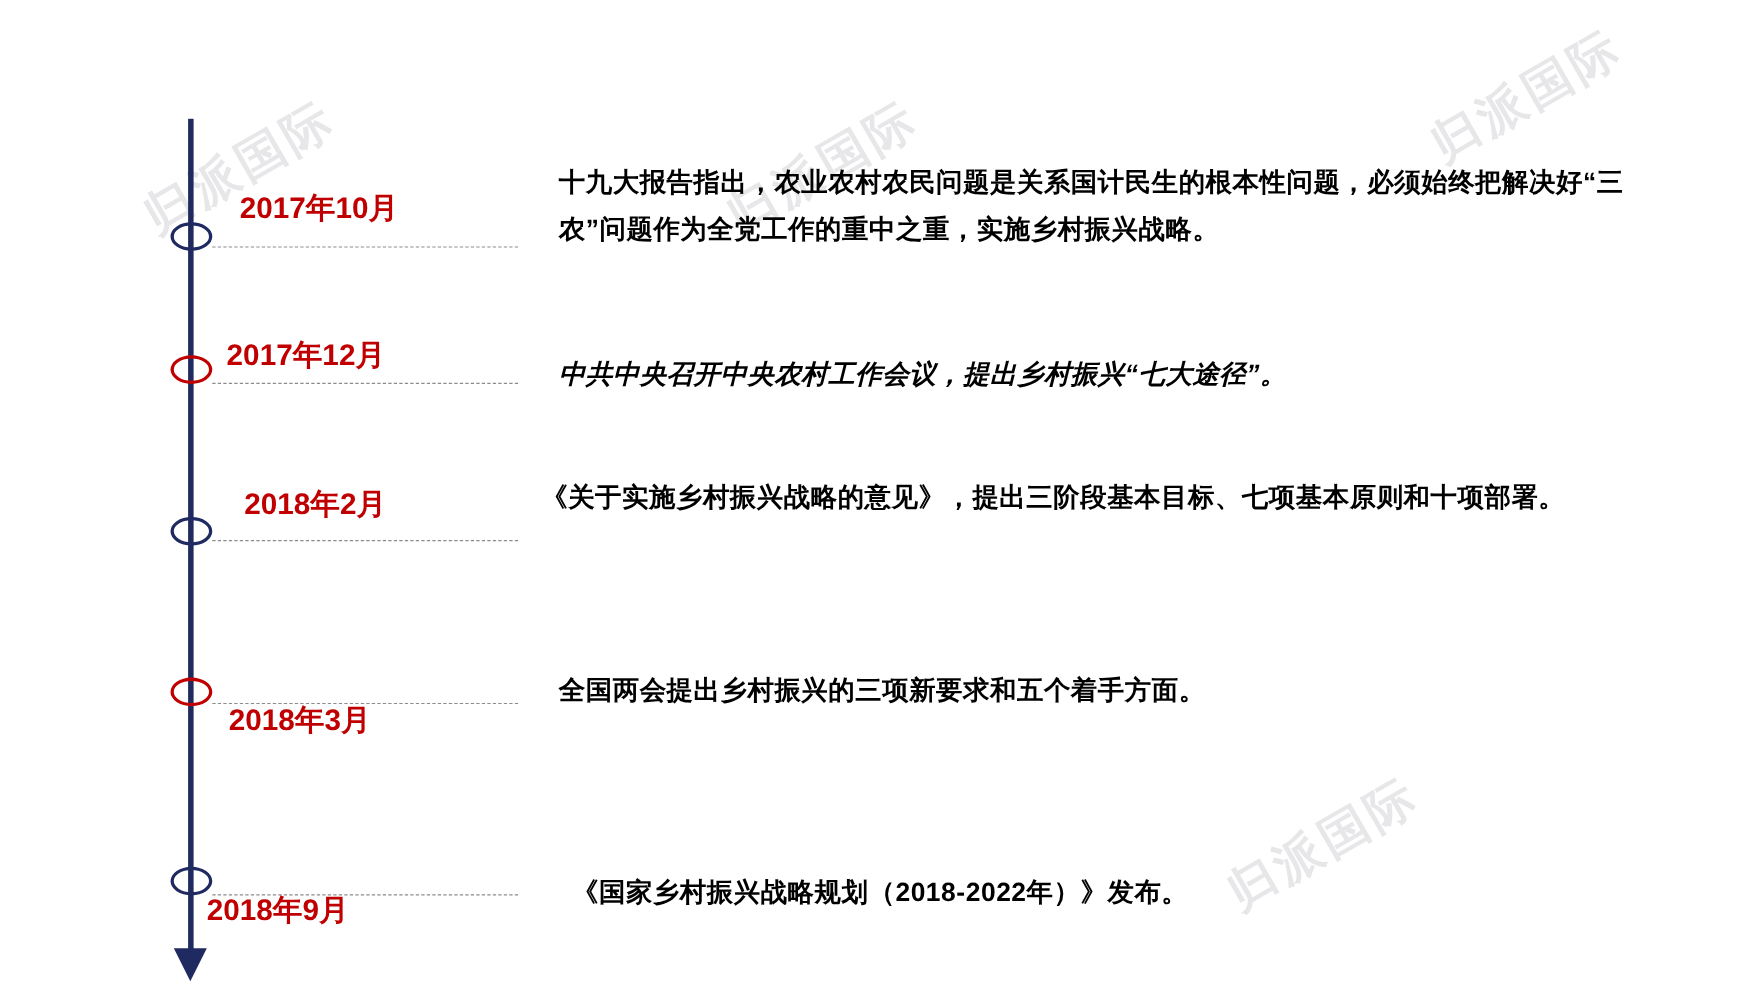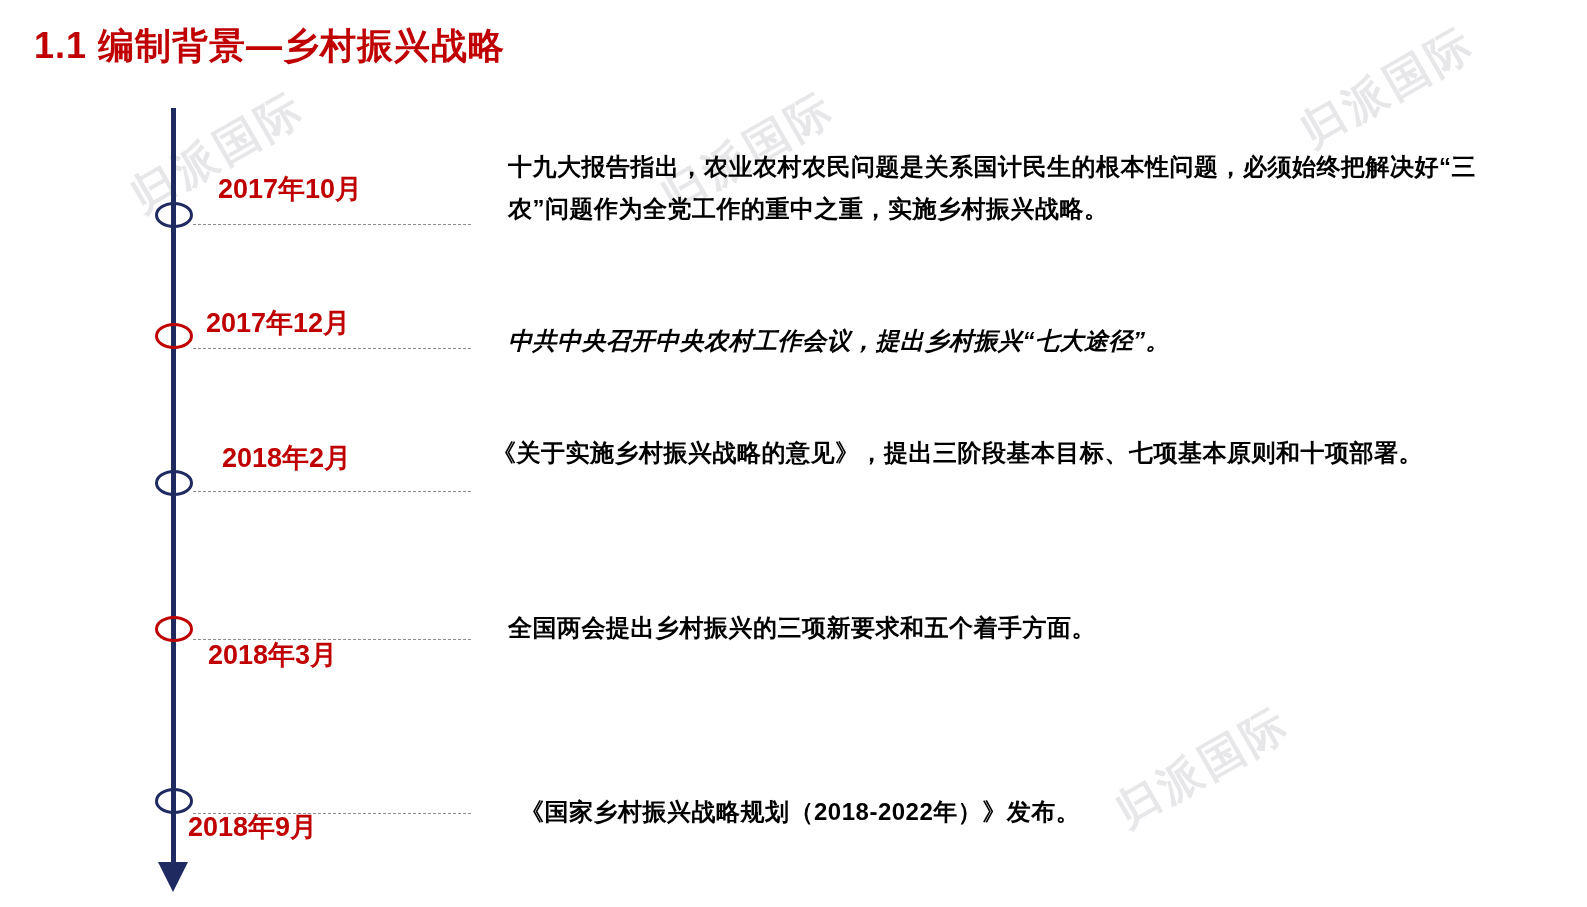--- a/index.html
+++ b/index.html
@@ -103,21 +103,20 @@
     color: #000000;
     line-height: 1.75;
     letter-spacing: 0.5px;
   }
 </style>
 </head>
 <body>
 
 <div id="slide">
 
-  <div id="title">1.1 编制背景—乡村振兴战略</div>
 
   <div class="watermark wm1">归派国际</div>
   <div class="watermark wm2">归派国际</div>
   <div class="watermark wm3">归派国际</div>
   <div class="watermark wm4">归派国际</div>
 
   <div id="axis-line"></div>
   <div id="axis-arrow"></div>
 
   <div class="event">

